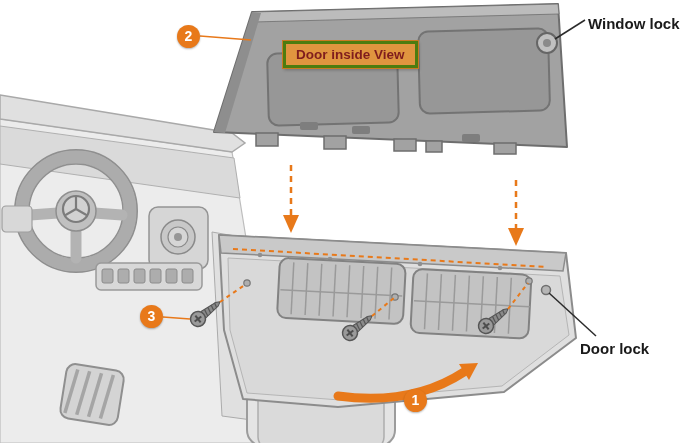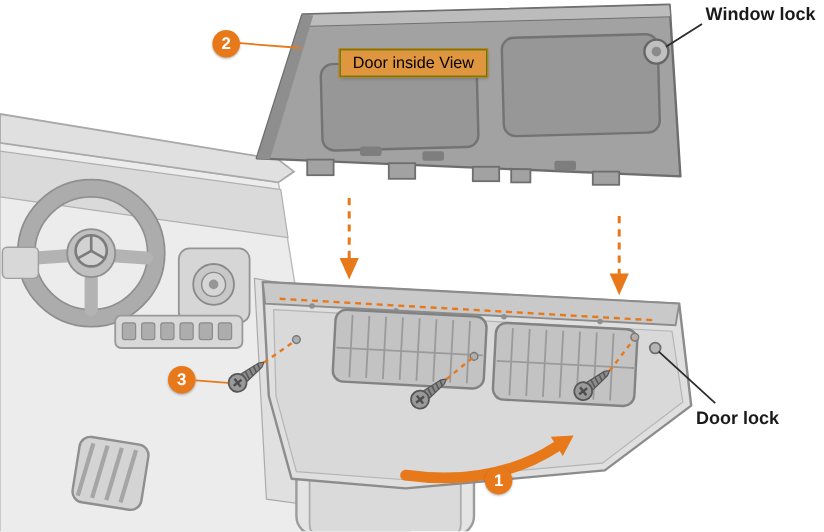--- a/index.html
+++ b/index.html
@@ -1,21 +1,21 @@
 <!DOCTYPE html>
 <html style="--accent-orange: #E8791A; --label-box-bg: #E0953F; --label-box-border: #C97A22; --text-color: #1A1A1A; --panel-gray: #A2A2A2; --body-gray: #E6E6E6;"><head>
 <meta charset="utf-8">
 <style>
   html,body{margin:0;padding:0;background:#fff}
   .figure{position:relative;width:687px;height:443px;overflow:hidden;background:#fff;
           font-family:"Liberation Sans",sans-serif;}
   .figure svg{position:absolute;left:0;top:0}
   .lbl{position:absolute;font-weight:bold;font-size:15px;color:var(--text-color,#1A1A1A);white-space:nowrap}
-  .badge{position:absolute;background:var(--label-box-bg,#E0953F);color:#000000;font-weight:normal;
-         font-size:13.5px;padding:3px 10px;border:1px solid #4d7c0f;white-space:nowrap;
+  .badge{position:absolute;background:var(--label-box-bg,#E0953F);color:#7f1d1d;font-weight:bold;
+         font-size:13.5px;padding:3px 10px;border:3px solid #4d7c0f;white-space:nowrap;
          box-shadow:0 0 0 1px var(--label-box-border,#C97A22), 1px 2px 3px rgba(0,0,0,.25)}
   .callout{position:absolute;width:23px;height:23px;border-radius:50%;
            background:var(--accent-orange,#E8791A);color:#fff;font-weight:bold;font-size:14px;
            line-height:23px;text-align:center;box-shadow:0 1px 2px rgba(0,0,0,.3)}
   .accent-stroke{stroke:var(--accent-orange,#E8791A)}
   .accent-fill{fill:var(--accent-orange,#E8791A)}
 </style>
 </head>
 <body>
 
@@ -178,18 +178,18 @@
   <line x1="585" y1="20" x2="555" y2="39" stroke="#2B2B2B" stroke-width="1.5"></line>
   <line x1="596" y1="336" x2="549" y2="293" stroke="#2B2B2B" stroke-width="1.5"></line>
   <line class="accent-stroke" x1="200" y1="36" x2="251" y2="40" stroke-width="1.5"></line>
   <line class="accent-stroke" x1="163" y1="317" x2="190" y2="319" stroke-width="1.5"></line>
 </svg>
 
 <div class="callout" style="left:177px;top:25px">2</div>
 <div class="callout" style="left:140px;top:305px">3</div>
 <div class="callout" style="left:404px;top:389px">1</div>
 
-<div class="lbl" style="left:588px;top:4px">Window lock</div>
+<div class="lbl" style="left:588px;top:15px">Window lock</div>
 <div class="lbl" style="left:580px;top:340px">Door lock</div>
 
 <div class="badge" style="left:283px;top:41px">Door inside View</div>
 
 </div>
 
 </body></html>

